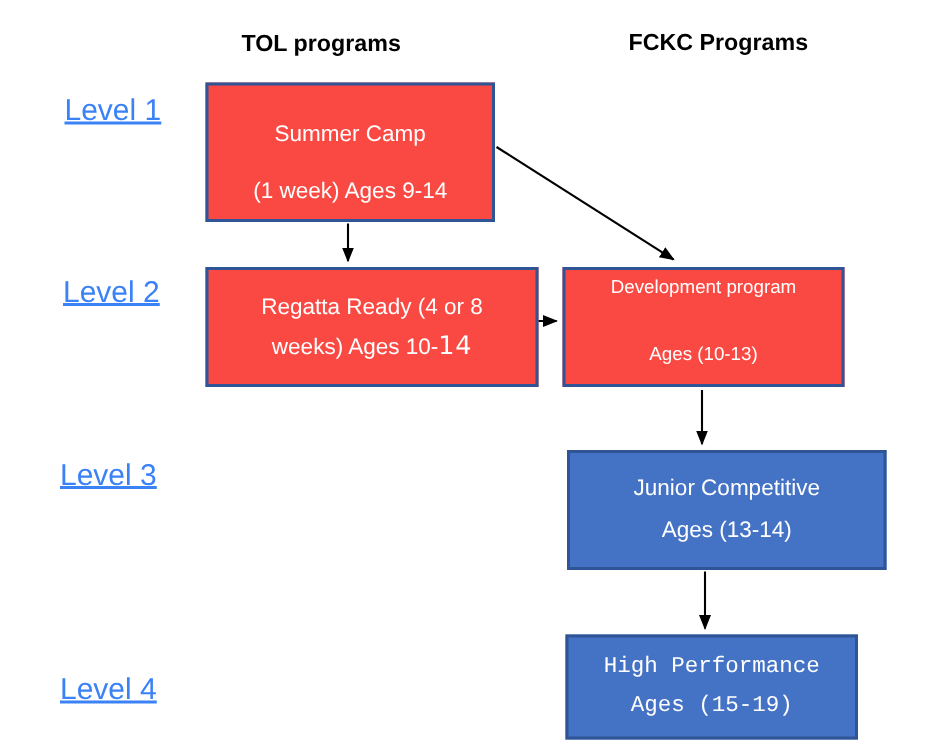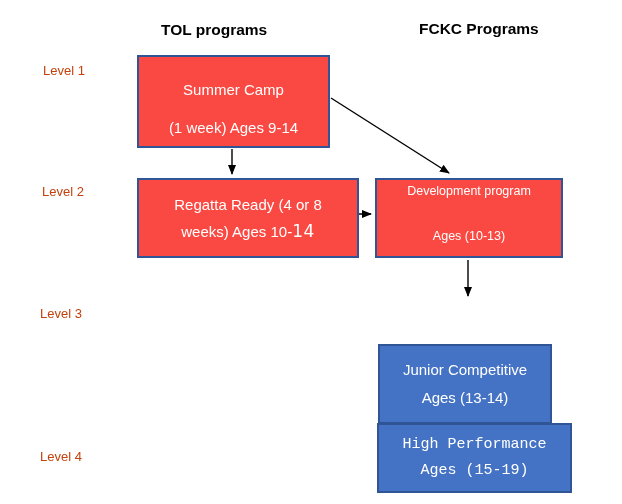--- a/index.html
+++ b/index.html
@@ -13,44 +13,45 @@
   }
   .hdr {
     position: absolute;
     font-weight: bold;
     font-size: 15.5px;
     color: #000000;
     white-space: nowrap;
   }
   .lvl {
     position: absolute;
-    font-size: 13px;
-    color: #c2410c;
+    font-size: 20px;
+    color: #3b82f6;
     white-space: nowrap;
+    text-decoration: underline;
   }
   .box {
     position: absolute;
     box-sizing: border-box;
     border: 2.5px solid #2F5597;
     color: #ffffff;
     display: flex;
     flex-direction: column;
     align-items: center;
     justify-content: center;
     text-align: center;
     font-size: 15px;
   }
   .box.red  { background: #FA4942; }
   .box.blue { background: #4472C4; }
   .box .ln { display: block; }
   #box-summer-camp        { left: 137px; top: 55px;  width: 193px; height: 93px; }
   #box-summer-camp .ln1   { margin-bottom: 21px; margin-top: 13px; }
   #box-regatta-ready      { left: 137px; top: 178px; width: 222px; height: 80px; line-height: 27px; }
   #box-development        { left: 375px; top: 178px; width: 188px; height: 80px; font-size: 12.5px; line-height: 21px; padding-bottom: 8px; gap: 24px; }
-  #box-junior-competitive { left: 378px; top: 300px; width: 174px; height: 80px; line-height: 28px; margin-top: 44px; }
+  #box-junior-competitive { left: 378px; top: 300px; width: 213px; height: 80px; line-height: 28px; }
   #box-high-performance   { left: 377px; top: 423px; width: 195px; height: 70px; line-height: 26px; font-family: Liberation Mono, monospace; }
   .alt-num { font-family: "DejaVu Sans", sans-serif; font-size: 17px; letter-spacing: 0.5px; }
   #arrows {
     position: absolute;
     left: 0; top: 0;
     width: 622px; height: 504px;
     pointer-events: none;
   }
   #arrows line { stroke: #000000; stroke-width: 1.4; }
 </style>

